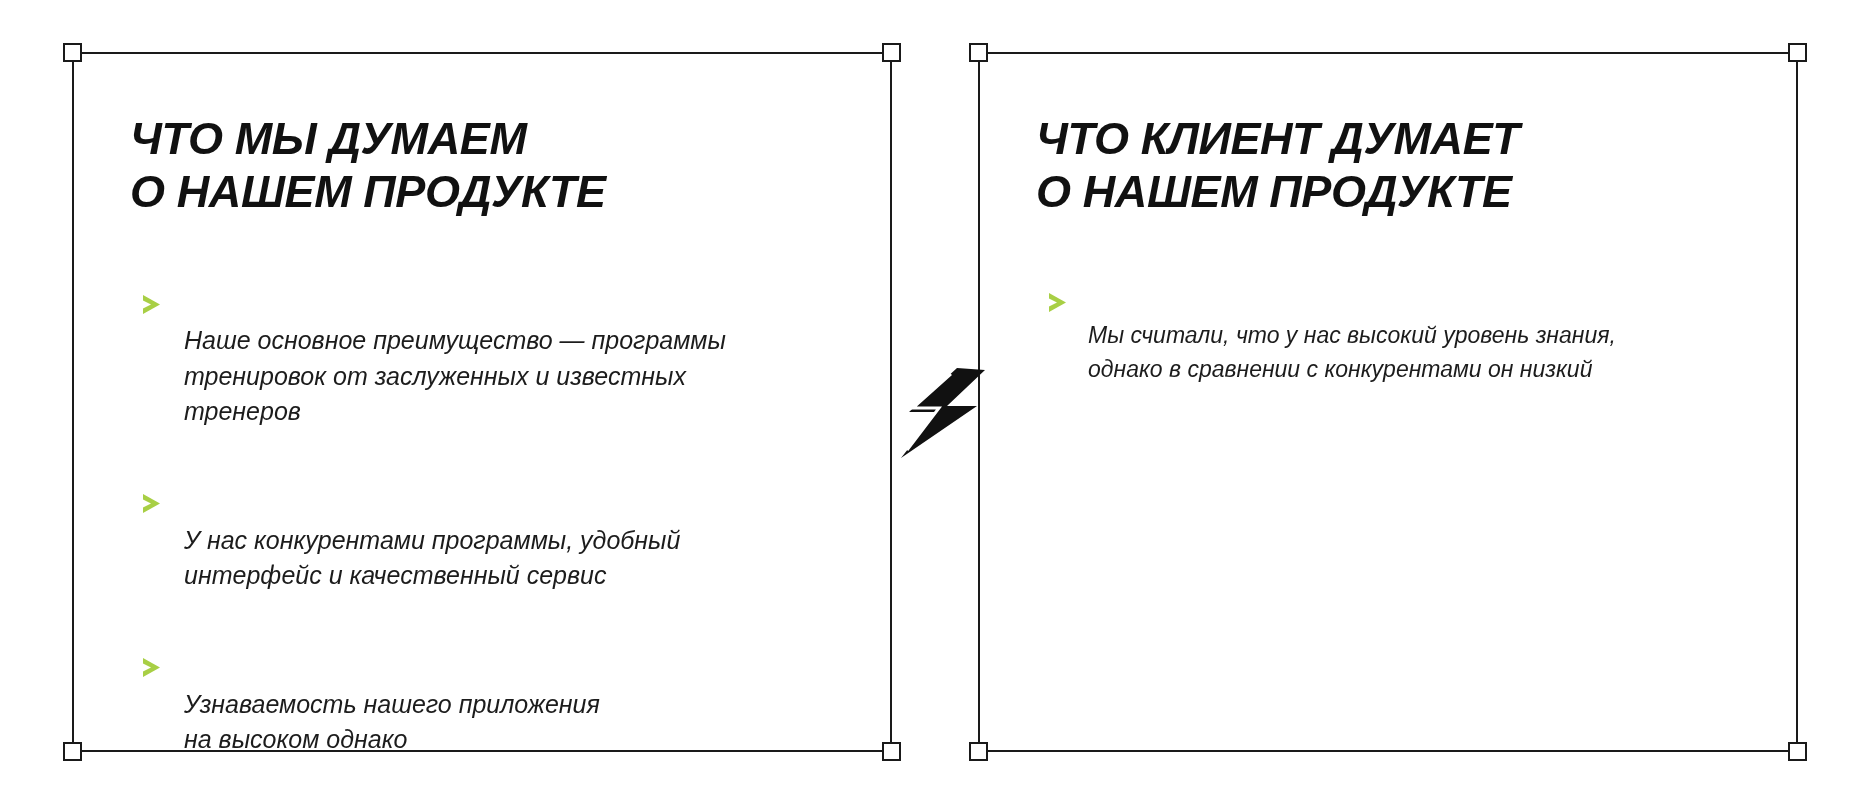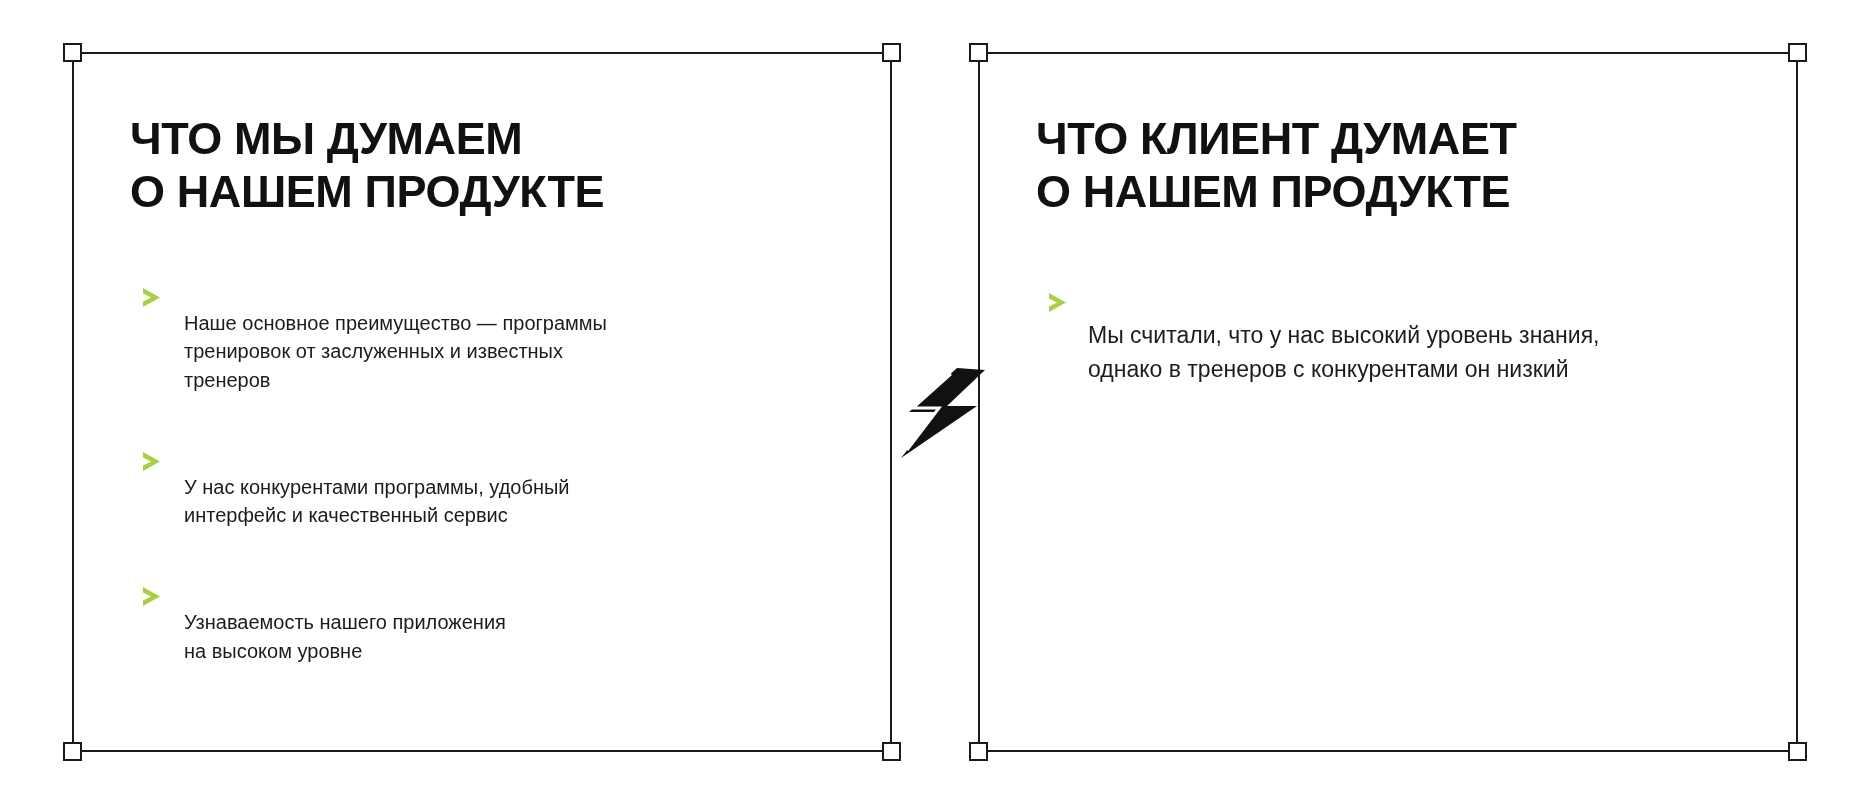--- a/index.html
+++ b/index.html
@@ -13,20 +13,21 @@
     font-family: "Liberation Sans", sans-serif;
     color: #1a1a1a;
     overflow: hidden;
   }
 
   .stage {
     position: relative;
     width: 1858px;
     height: 804px;
     box-sizing: border-box;
+    font-style: italic;
   }
 
   .panels {
     position: absolute;
     left: 0;
     top: 0;
     width: 1858px;
     height: 804px;
     display: flex;
     align-items: flex-start;
@@ -82,21 +83,21 @@
   .bullet-list {
     list-style: none;
     margin: 0;
     padding: 0;
   }
 
   .bullet-item {
     position: relative;
     padding-left: 54px;
     margin-bottom: 22px;
-    font-size: 20px;
+    font-size: 25px;
     line-height: 1.42;
     color: #1c1c1c;
     white-space: pre-line;
   }
 
   .panel-right .bullet-item {
     font-size: 23px;
     line-height: 1.46;
     margin-bottom: 18px;
     padding-left: 52px;
@@ -157,21 +158,21 @@
           <span>У нас конкурентами программы, удобный
 интерфейс и качественный сервис</span>
         </li>
         <li class="bullet-item">
           <span class="chev">
             <svg width="26" height="26" viewBox="0 0 26 26" aria-hidden="true">
               <path d="M3 3 L20 12.5 L3 22 L3 16.5 L11 12.5 L3 8.5 Z" fill="#a8cf45"></path>
             </svg>
           </span>
           <span>Узнаваемость нашего приложения
-на высоком уровне</span>
+на высоком однако</span>
         </li>
         <li class="bullet-item">
           <span class="chev">
             
           </span>
           
         </li>
       </ul>
     </section>
 
@@ -185,21 +186,21 @@
 О НАШЕМ ПРОДУКТЕ</h2>
 
       <ul class="bullet-list">
         <li class="bullet-item">
           <span class="chev">
             <svg width="26" height="26" viewBox="0 0 26 26" aria-hidden="true">
               <path d="M3 3 L20 12.5 L3 22 L3 16.5 L11 12.5 L3 8.5 Z" fill="#a8cf45"></path>
             </svg>
           </span>
           <span>Мы считали, что у нас высокий уровень знания,
-однако в тренеров с конкурентами он низкий</span>
+однако в сравнении с конкурентами он низкий</span>
         </li>
         <li class="bullet-item">
           <span class="chev">
             
           </span>
           
         </li>
       </ul>
     </section>
 

